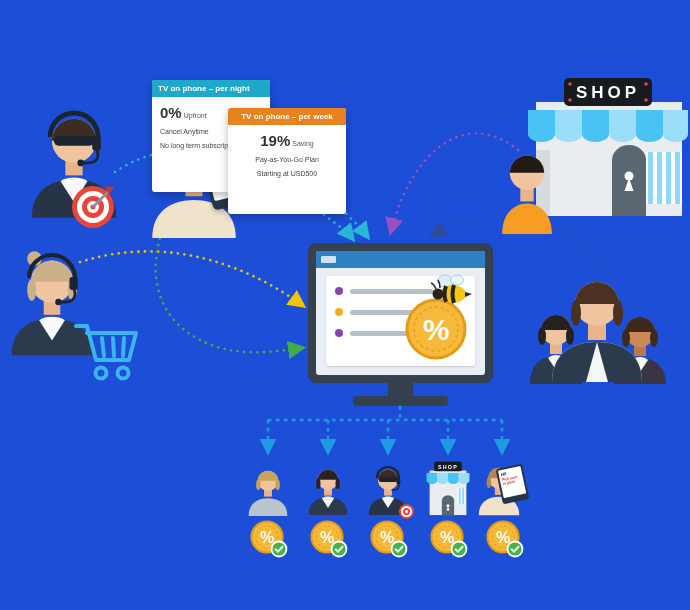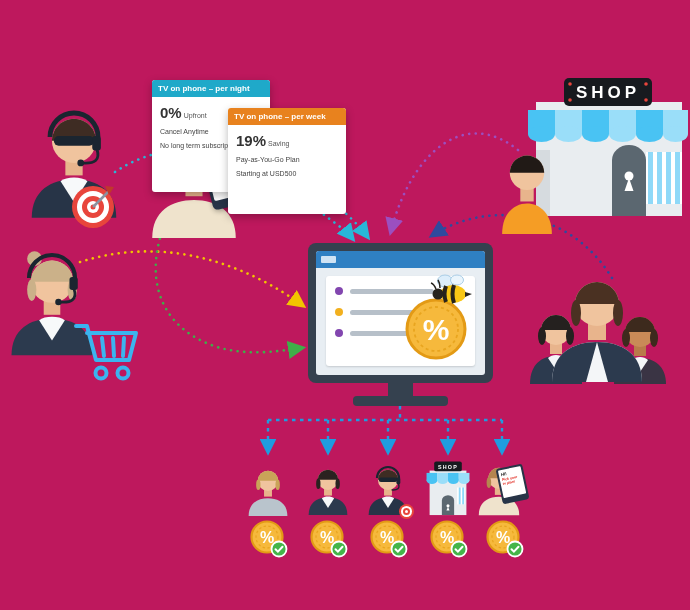--- a/index.html
+++ b/index.html
@@ -1,26 +1,26 @@
 <!DOCTYPE html>
 <html><head>
 <meta charset="utf-8">
 <style>
   * { margin:0; padding:0; box-sizing:border-box; }
   html,body { background:#ffffff; font-family:"Liberation Sans", sans-serif; }
-  .stage { position:relative; width:690px; height:610px; background:#be185d; overflow:hidden; }
+  .stage { position:relative; width:690px; height:610px; background:#1d4ed8; overflow:hidden; }
   .arrows { position:absolute; left:0; top:0; z-index:1; pointer-events:none; }
   .figure { position:absolute; z-index:2; }
   .figure svg { display:block; width:100%; height:100%; }
 
   
   .card { position:absolute; background:#fff; border-radius:3px; overflow:hidden;
           box-shadow:0 3px 8px rgba(0,0,0,.28); }
   .card-night { left:152px; top:80px; width:118px; height:112px; z-index:3; }
-  .card-week  { left:228px; top:108px; width:118px; height:106px; z-index:4; }
+  .card-week  { left:228px; top:108px; width:118px; height:106px; z-index:4;text-align:center; }
   .card-head { color:#fff; font-size:8px; font-weight:bold; padding:4px 6px; white-space:nowrap; }
   .card-night .card-head { background:#1fa9c9; }
   .card-week  .card-head { background:#e8821e; }
   .card-body { padding:7px 8px; }
   .headline { font-size:15px; font-weight:bold; color:#333; }
   .headline small { font-size:7px; font-weight:normal; color:#555; margin-left:2px; }
   .feature { font-size:7px; color:#444; margin-top:7px; }
 
   
   .promoter { left:146px; top:126px; width:96px; height:112px; }

